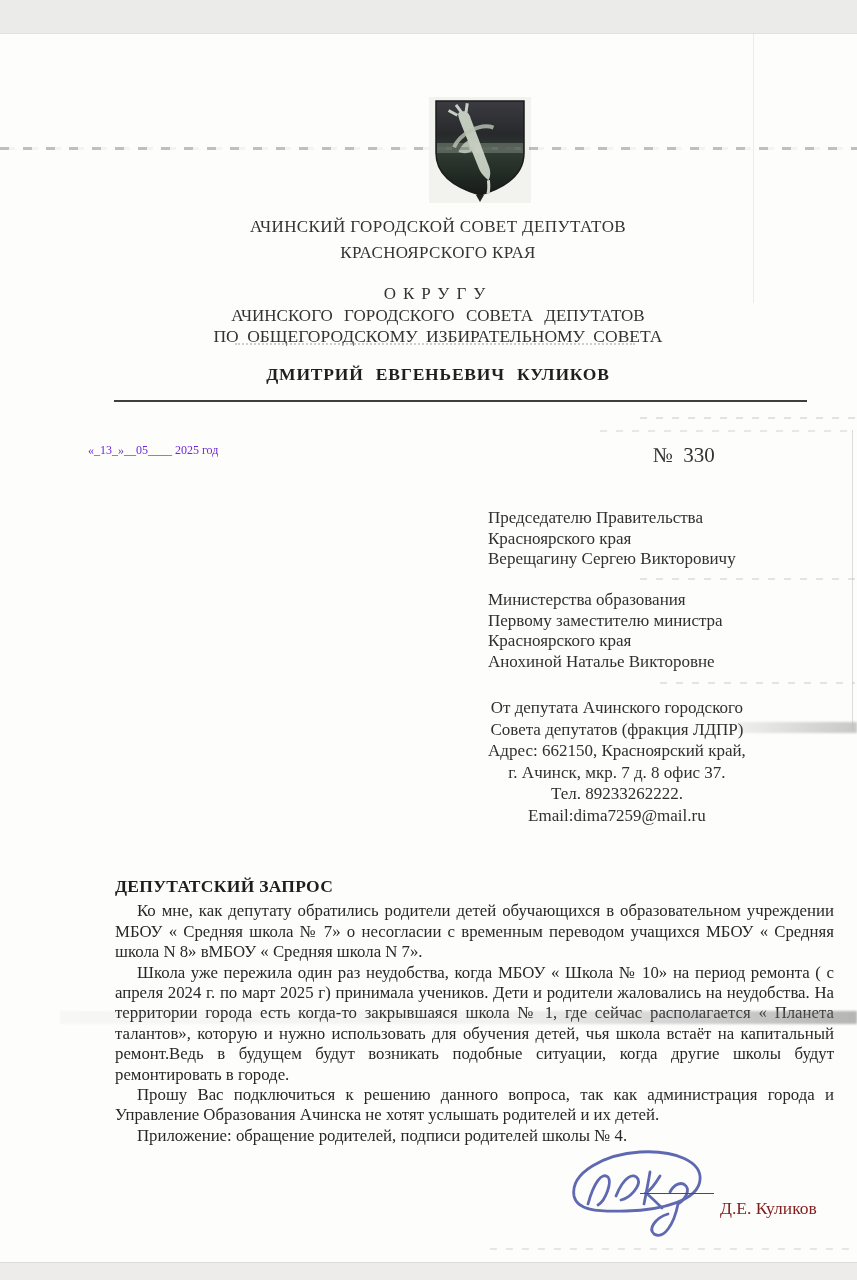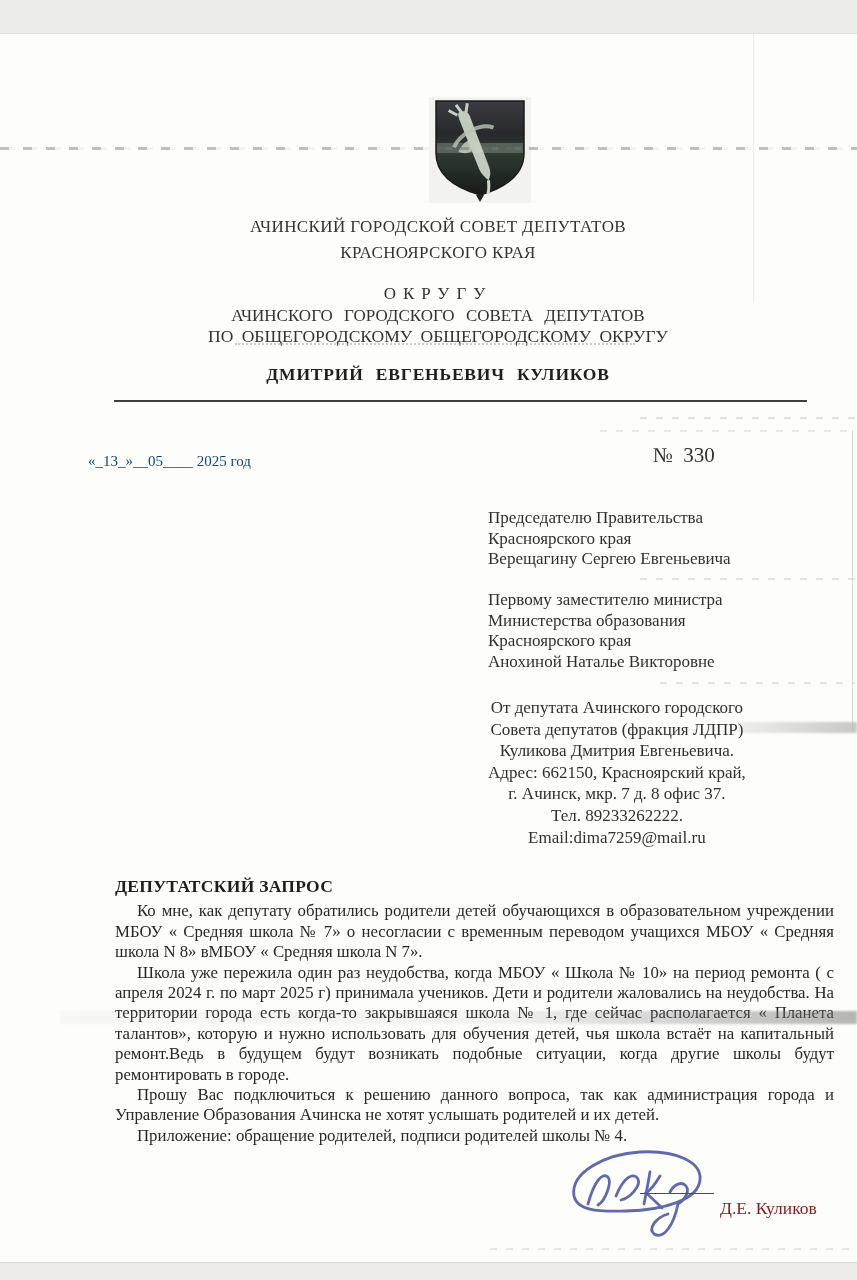--- a/index.html
+++ b/index.html
@@ -37,21 +37,21 @@
     font-size:17px;line-height:26px;letter-spacing:.4px;color:#333;}
   .deputy-block{position:absolute;left:43px;top:283px;width:790px;text-align:center;
     font-size:17px;line-height:21.5px;color:#333;}
   .lsp{letter-spacing:7px;}
   .wsp1{word-spacing:7px;}
   .wsp2{word-spacing:4px;font-size:17.5px;}
   .deputy-name{position:absolute;left:43px;top:364px;width:790px;text-align:center;
     font-weight:bold;font-size:17.5px;letter-spacing:.8px;word-spacing:7px;color:#1f1f1f;}
   .rule{position:absolute;left:114px;top:400px;width:693px;height:2px;background:#3f3f3f;}
   
-  .date-line{position:absolute;left:88px;top:453px;font-size:15px;color:#0c4a6e;}
+  .date-line{position:absolute;left:88px;top:443px;font-size:12px;color:#6d28d9;}
   .doc-number{position:absolute;left:653px;top:443px;font-size:21px;word-spacing:5px;color:#333;}
   
   .addr{position:absolute;left:488px;font-size:17px;line-height:20.5px;color:#303030;}
   .addr.r1{top:508px;}
   .addr.r2{top:590px;}
   .addr.snd{top:697px;line-height:21.6px;text-align:center;}
   
   .body-block{position:absolute;left:115px;top:876px;width:719px;
     font-size:16.8px;line-height:20.4px;text-align:justify;color:#282828;}
   .body-title{font-weight:bold;font-size:17.5px;letter-spacing:.3px;
@@ -95,53 +95,52 @@
   <div class="noise-line"></div>
 
   <div class="org-block">
     <div>АЧИНСКИЙ ГОРОДСКОЙ СОВЕТ ДЕПУТАТОВ</div>
     <div>КРАСНОЯРСКОГО КРАЯ</div>
   </div>
 
   <div class="deputy-block">
     <div class="lsp">ОКРУГУ</div>
     <div class="wsp1">АЧИНСКОГО ГОРОДСКОГО СОВЕТА ДЕПУТАТОВ</div>
-    <div class="wsp2">ПО ОБЩЕГОРОДСКОМУ ОБЩЕГОРОДСКОМУ ОКРУГУ</div>
+    <div class="wsp2">ПО ОБЩЕГОРОДСКОМУ ИЗБИРАТЕЛЬНОМУ СОВЕТА</div>
   </div>
 
   <div class="dotted-line"></div>
 
   <div class="deputy-name">ДМИТРИЙ ЕВГЕНЬЕВИЧ КУЛИКОВ</div>
 
   <div class="rule"></div>
   <div class="streak s1"></div>
   <div class="streak s2"></div>
 
   <div class="date-line">«_13_»__05____ 2025 год</div>
   <div class="doc-number">№ 330</div>
 
   <div class="addr r1">
     <div>Председателю Правительства</div>
     <div>Красноярского края</div>
-    <div>Верещагину Сергею Евгеньевича</div>
+    <div>Верещагину Сергею Викторовичу</div>
   </div>
   <div class="streak s3"></div>
 
   <div class="addr r2">
+    <div>Министерства образования</div>
     <div>Первому заместителю министра</div>
-    <div>Министерства образования</div>
     <div>Красноярского края</div>
     <div>Анохиной Наталье Викторовне</div>
   </div>
   <div class="streak s4"></div>
 
   <div class="addr snd">
     <div>От депутата Ачинского городского</div>
     <div>Совета депутатов (фракция ЛДПР)</div>
-    <div>Куликова Дмитрия Евгеньевича.</div>
     <div>Адрес: 662150, Красноярский край,</div>
     <div>г. Ачинск, мкр. 7 д. 8 офис 37.</div>
     <div>Тел. 89233262222.</div>
     <div>Email:dima7259@mail.ru</div>
   </div>
   <div class="smudge m1"></div>
   <div class="vedge"></div>
 
   <div class="body-block">
     <div class="body-title">ДЕПУТАТСКИЙ ЗАПРОС</div>

